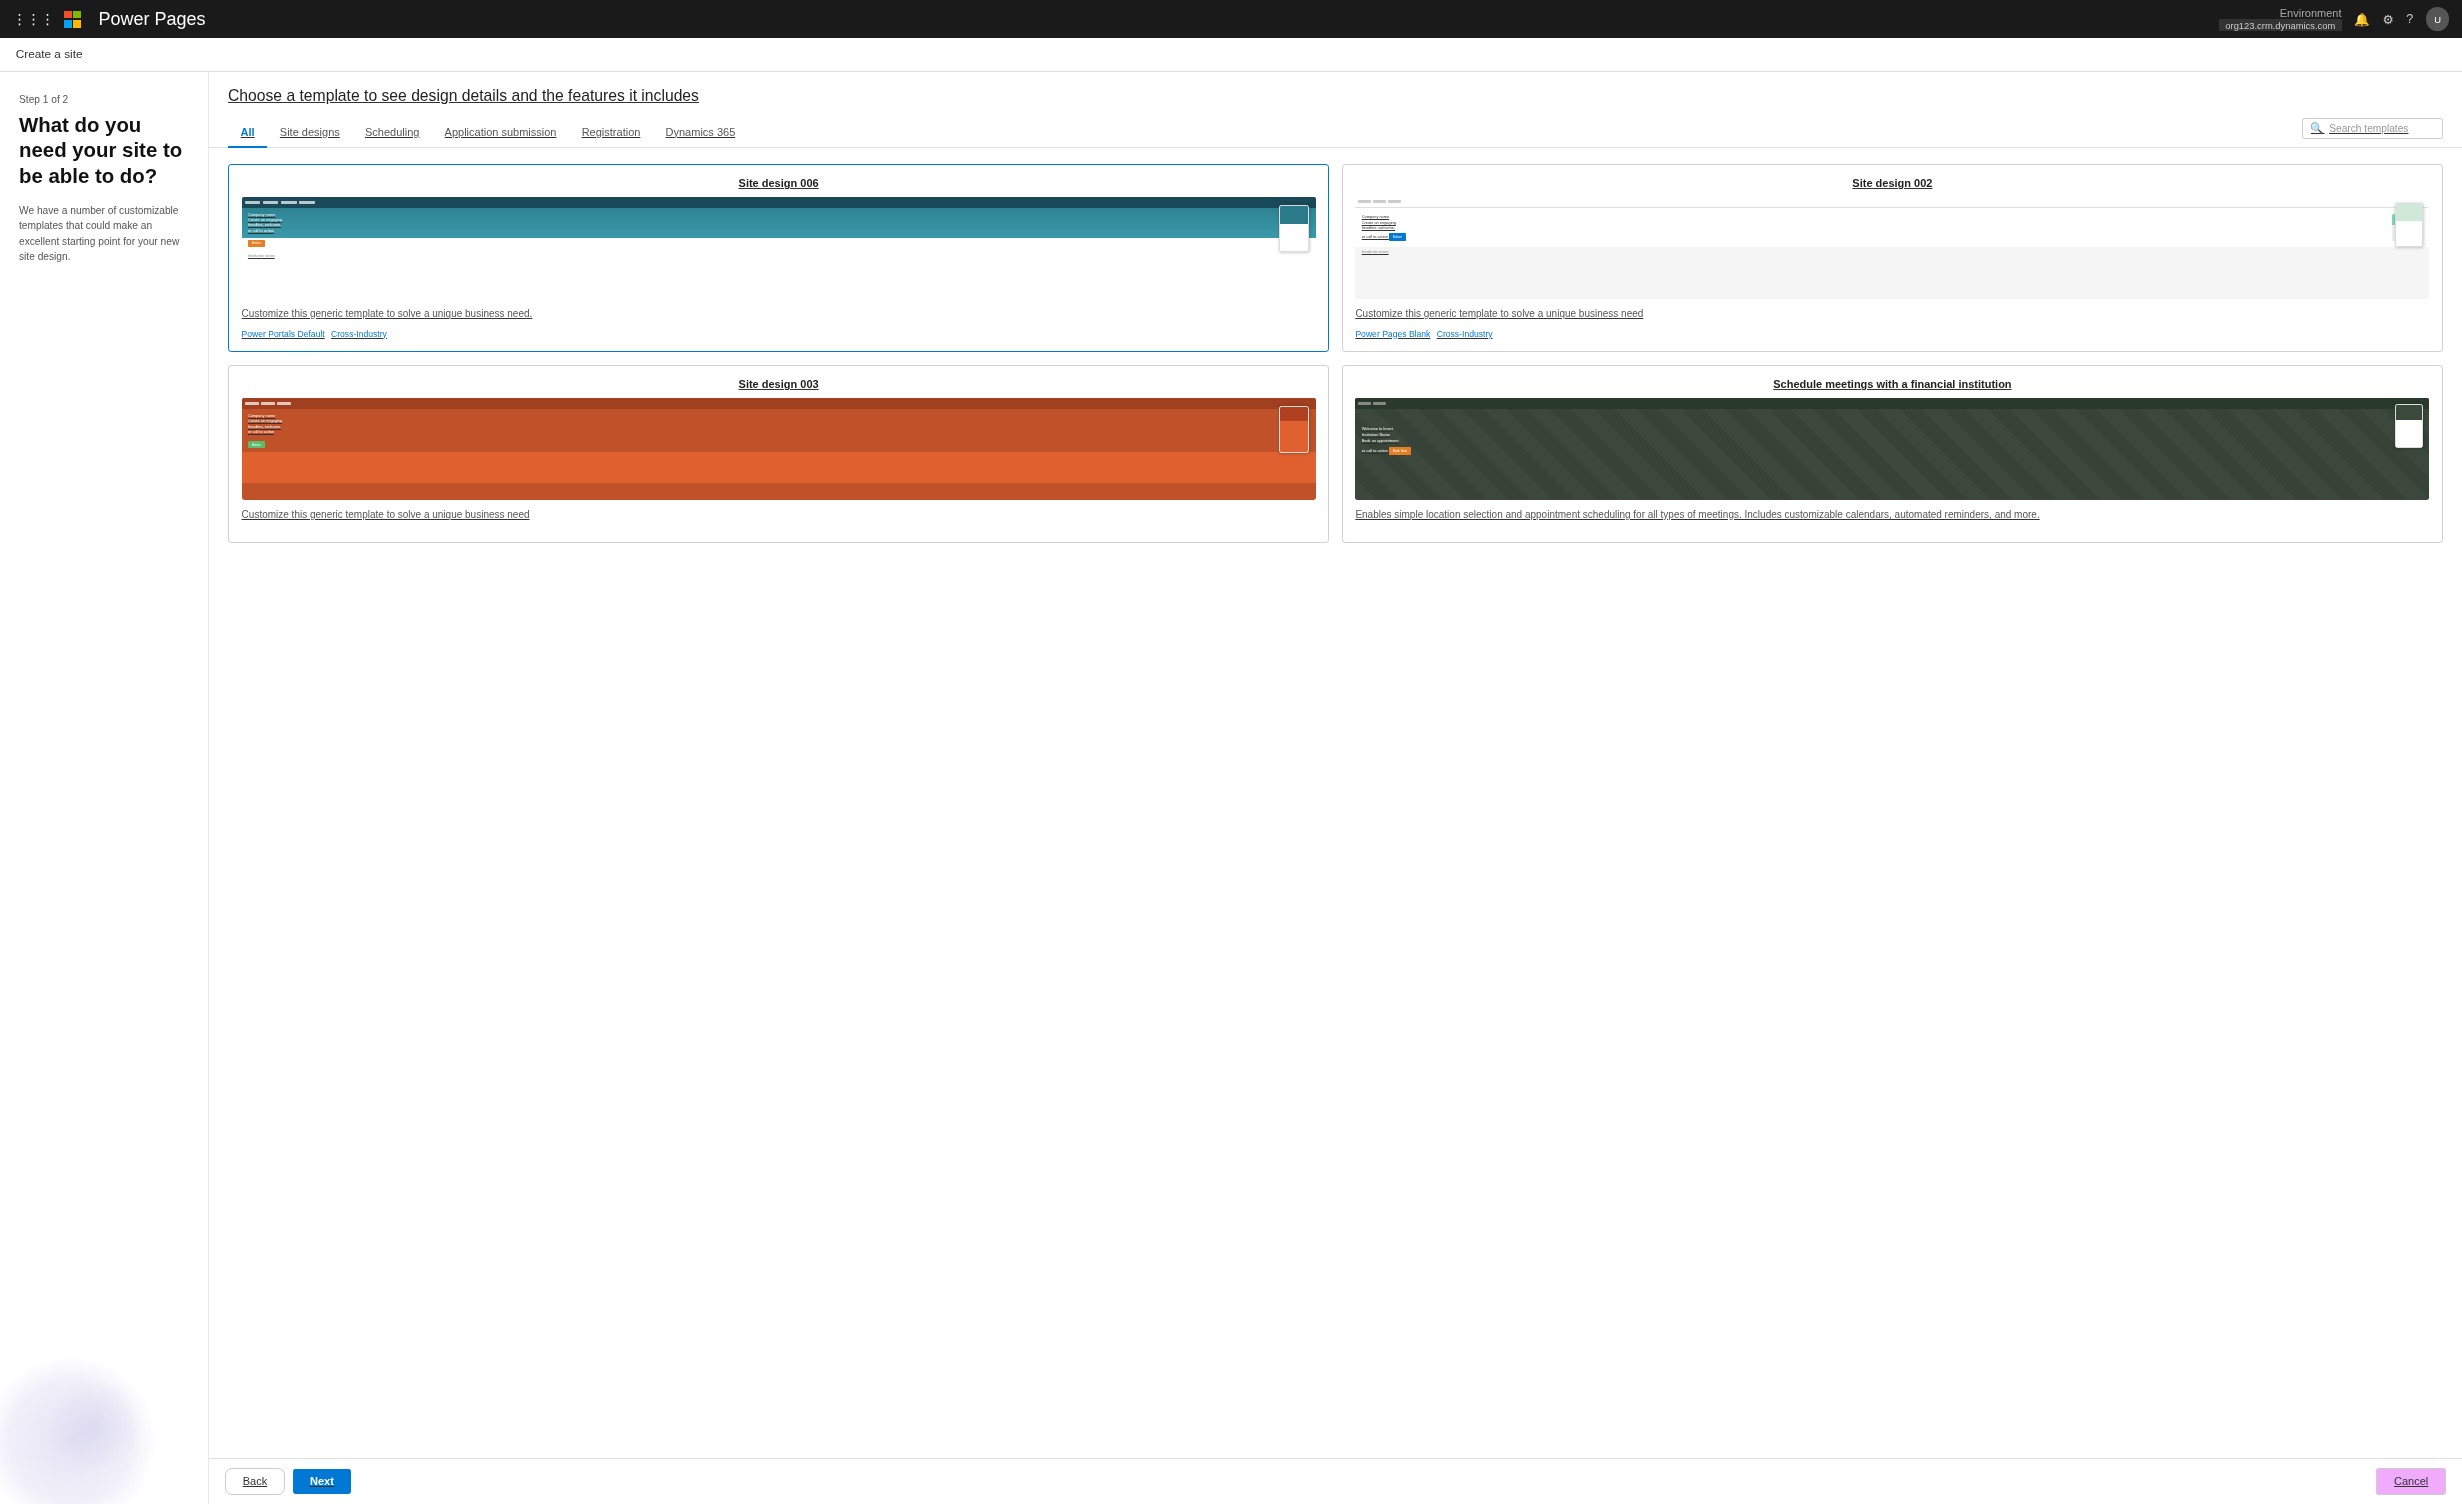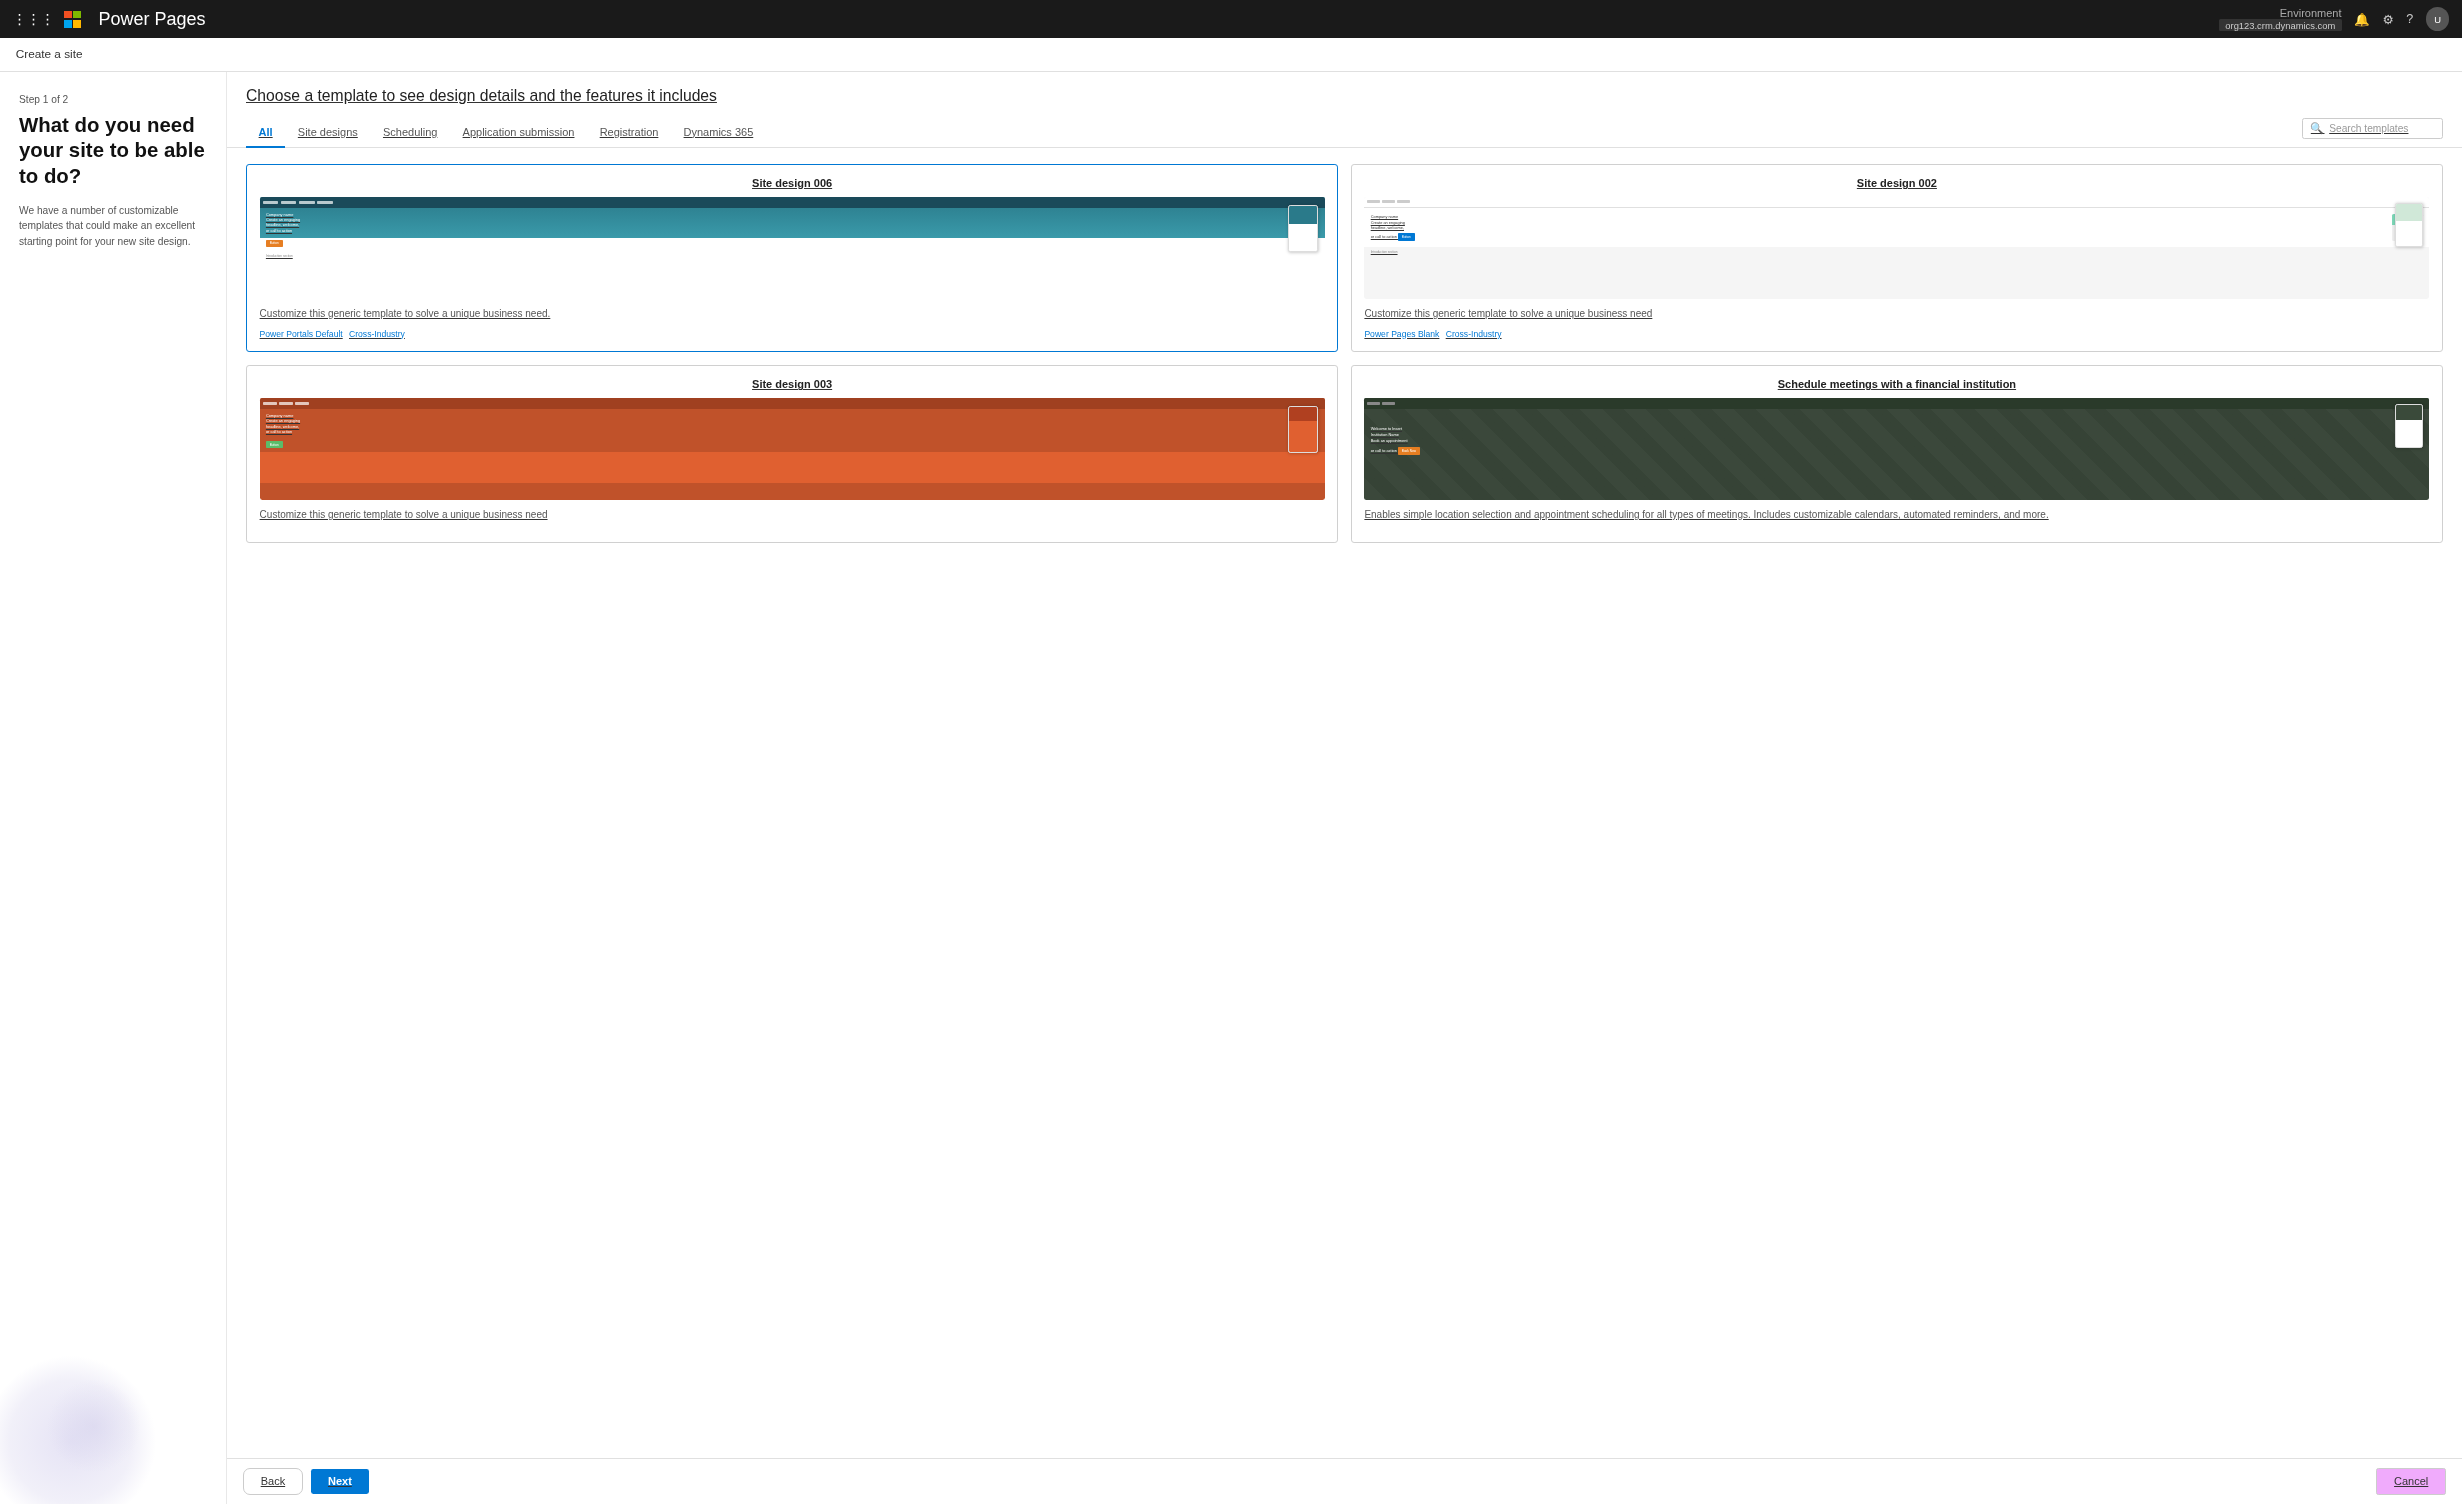--- a/index.html
+++ b/index.html
@@ -42,21 +42,21 @@
 
     
     .main-layout {
       display: flex;
       flex: 1;
       overflow: hidden;
     }
 
     
     .sidebar {
-      width: 227px;
+      width: 209px;
       flex-shrink: 0;
       padding: 22px 19px;
       border-right: 0.8px solid #e8e8e8;
       position: relative;
       overflow: hidden;
     }
     .sidebar-step { color: #555; font-size: 10.2px; margin-bottom: 7.8px; }
     .sidebar-heading { font-size: 20.4px; font-weight: 700; color: #111; line-height: 1.25; margin-bottom: 14px; }
     .sidebar-desc { font-size: 10.2px; color: #555; line-height: 1.5; }
     .sidebar-watermark {

